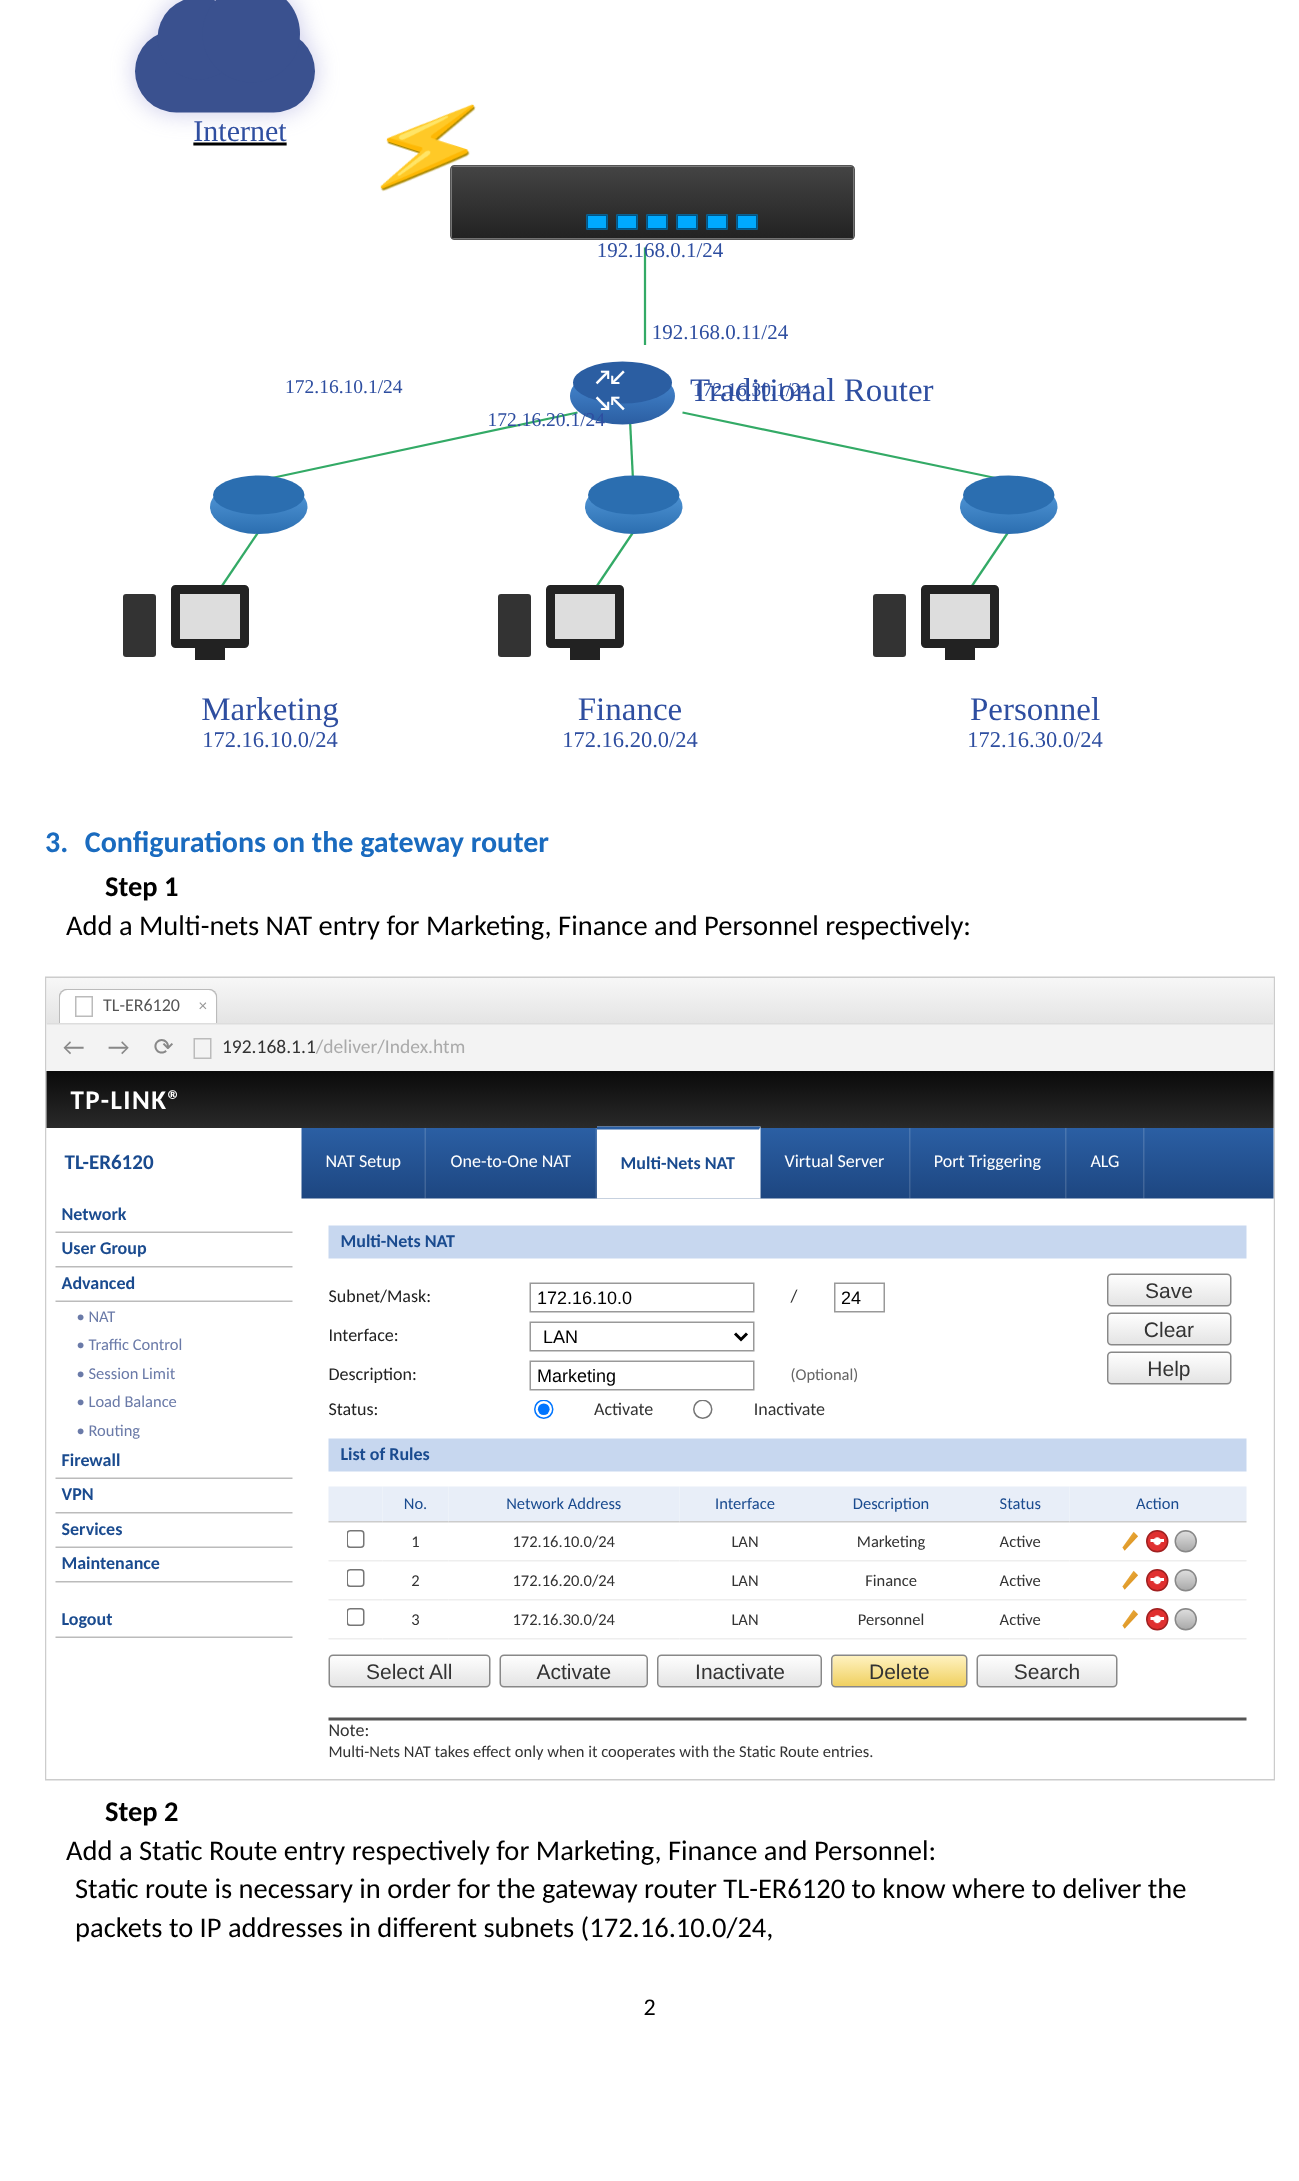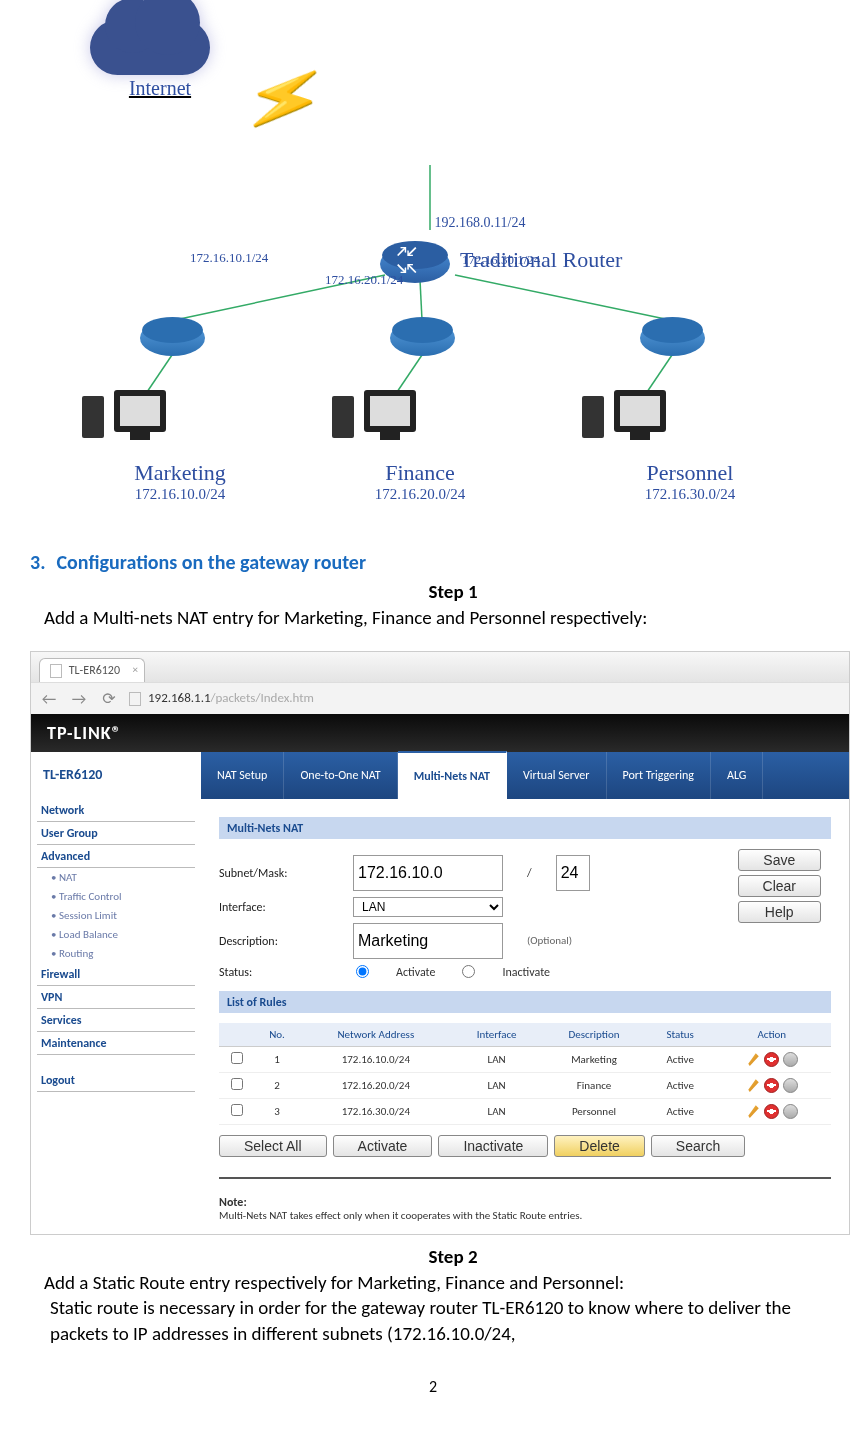--- a/index.html
+++ b/index.html
@@ -54,21 +54,21 @@
   .d2 { left:290px; top:440px; width:160px; }
   .d3 { left:560px; top:440px; width:160px; }
 
   svg.lines { position:absolute; left:0; top:0; width:100%; height:100%; pointer-events:none; }
   svg.lines line { stroke:#3a6; stroke-width:1.5; }
   .bolt { position:absolute; left:195px; top:56px; font-size:64px; line-height:0.7; color:#f2e837; transform:rotate(18deg); filter:drop-shadow(1px 1px 0 #a80); }
 
   
   .section-title { color:#1a6bbf; font-weight:bold; font-size:20px; margin:30px 0 4px 0; }
   .sec-num { display:inline-block; width:22px; }
-  .step { font-weight:bold; font-size:19px; margin:6px 0 2px 40px;text-align:center; }
+  .step { font-weight:bold; font-size:19px; margin:6px 0 2px 40px; }
   .body-text { font-size:19px; margin-left:14px; line-height:1.35; }
 
   
   .browser { margin:20px 0 10px 0; width:820px; border:1px solid #ccc; background:#fff; }
   .tabbar { height:30px; background:linear-gradient(#f7f7f7,#e4e4e4); display:flex; align-items:flex-end; padding-left:8px; }
   .btab { background:#fff; border:1px solid #bbb; border-bottom:none; border-top-left-radius:6px; border-top-right-radius:6px; padding:4px 24px 4px 10px; font-size:12px; color:#555; position:relative; }
   .btab .bx { position:absolute; right:6px; top:4px; font-size:11px; color:#999; }
   .addrbar { height:32px; background:#f3f3f3; border-top:1px solid #ddd; display:flex; align-items:center; padding:0 8px; gap:10px; font-size:13px; color:#777; }
   .navbtn { width:20px; text-align:center; font-size:16px; color:#888; }
   .url { color:#333; }
@@ -86,21 +86,21 @@
 
   .rightcol { flex:1; background:#fff; }
   .tabstrip { background:linear-gradient(#2b5fa4,#1d4680); display:flex; font-size:12px; }
   .ttab { color:#fff; padding:16px 16px; border-right:1px solid rgba(255,255,255,.15); }
   .ttab.active { background:#fff; color:#1a4b8f; font-weight:bold; border-top:2px solid #2b5fa4; margin-top:-1px; }
 
   .panel { padding:12px 18px; font-size:12px; color:#333; }
   .panelhead { background:#c7d7ef; color:#1a4b8f; font-weight:bold; padding:4px 8px; margin:6px 0 10px 0; font-size:12px; }
   .formrow { display:flex; align-items:center; margin:6px 0; gap:24px; }
   .flabel { width:110px; color:#222; }
-  .tinput { border:1px solid #999; padding:2px 4px; font-size:16px; height:36px; }
+  .tinput { border:1px solid #999; padding:2px 4px; font-size:12px; height:20px; }
   .w160 { width:150px; }
   .w40 { width:34px; }
   .sel { border:1px solid #999; padding:1px 4px; font-size:12px; height:20px; width:150px; background:#fff; }
   .opt { font-size:11px; color:#666; }
   .radio { margin:0 3px; }
   .btncol { display:flex; flex-direction:column; gap:4px; margin-left:auto; padding-right:10px; }
   .abtn { background:linear-gradient(#fefefe,#e4e4e4); border:1px solid #888; border-radius:3px; padding:2px 24px; font-size:14px; color:#333; text-align:center; min-width:62px; }
   .formarea { display:flex; }
 
   table.rules { width:100%; border-collapse:collapse; font-size:11px; margin-top:4px; }
@@ -108,21 +108,21 @@
   table.rules td { text-align:center; padding:5px 4px; border-bottom:1px solid #eee; color:#333; }
   .acticon { display:inline-block; width:15px; height:15px; border-radius:50%; margin:0 2px; vertical-align:middle; }
   .ic-edit { background:linear-gradient(135deg,#f7c050,#d08010); clip-path:polygon(20% 80%,70% 10%,90% 30%,30% 95%); border-radius:0; }
   .ic-dis { background:radial-gradient(#fff 25%, #e03030 30%); border:1px solid #a02020; position:relative; }
   .ic-dis::after { content:''; position:absolute; width:9px; height:2px; background:#fff; left:2px; top:5px; }
   .ic-del { background:linear-gradient(#ddd,#aaa); border:1px solid #888; }
   .cbx { width:12px; height:12px; }
 
   .btnrow { display:flex; gap:6px; justify-content:flex-start; margin:10px 0; }
   .btnrow .abtn.del { background:linear-gradient(#fff2c0,#f0d060); }
-  .notehead { font-weight:bold; font-size:12px; border-top:2px solid #555; padding-top:16px; margin-top:20px; }
+  .notehead { font-weight:normal; font-size:12px; border-top:2px solid #555; padding-top:0; margin-top:20px; }
   .notetext { font-size:11px; color:#333; }
 
   .pagenum { text-align:center; font-size:16px; margin-top:30px; }
 </style>
 </head>
 <body>
 
 <div class="page">
 
   <div class="diagram">
@@ -135,20 +135,33 @@
       <line x1="372" y1="335" x2="345" y2="375"></line>
       <line x1="622" y1="335" x2="595" y2="375"></line>
     </svg>
 
     <div class="cloud" style="left:40px; top:0;">
       <div class="cloud-shape"></div>
       <div class="cloud-label">Internet</div>
     </div>
     <div class="bolt">⚡</div>
 
+    <div class="gateway">
+      <div class="gateway-box">
+        <div class="gateway-ports">
+          <span class="port"></span>
+            <span class="port"></span>
+            <span class="port"></span>
+            <span class="port"></span>
+            <span class="port"></span>
+            <span class="port"></span>
+        </div>
+      </div>
+      <div class="gateway-ip">192.168.0.1/24</div>
+    </div>
 
     <div class="trouter">
       <div class="trouter-ip-top">192.168.0.11/24</div>
       <div class="trouter-body">
         <div class="router-icon"></div>
         <div class="arrow-cross">↗↙<br>↘↖</div>
         <div class="trouter-label">Traditional Router</div>
       </div>
     </div>
     <div class="trouter-ips tip1">172.16.10.1/24</div>
@@ -200,21 +213,21 @@
         <span>TL-ER6120</span>
         <span class="bx">×</span>
       </div>
     </div>
     <div class="addrbar">
       <span class="navbtn">←</span>
       <span class="navbtn">→</span>
       <span class="navbtn">⟳</span>
       <span class="url">
         <span class="pageicon"></span>
-        <span>192.168.1.1</span><span class="ghost">/packets/Index.htm</span>
+        <span>192.168.1.1</span><span class="ghost">/deliver/Index.htm</span>
       </span>
     </div>
 
     <div class="admin-wrap">
       <div class="brandbar">TP-LINK®</div>
       <div class="admin-body">
         <div class="leftcol">
           <div class="model">TL-ER6120</div>
           <div class="navlist">
             <div class="navitem">Network</div>

